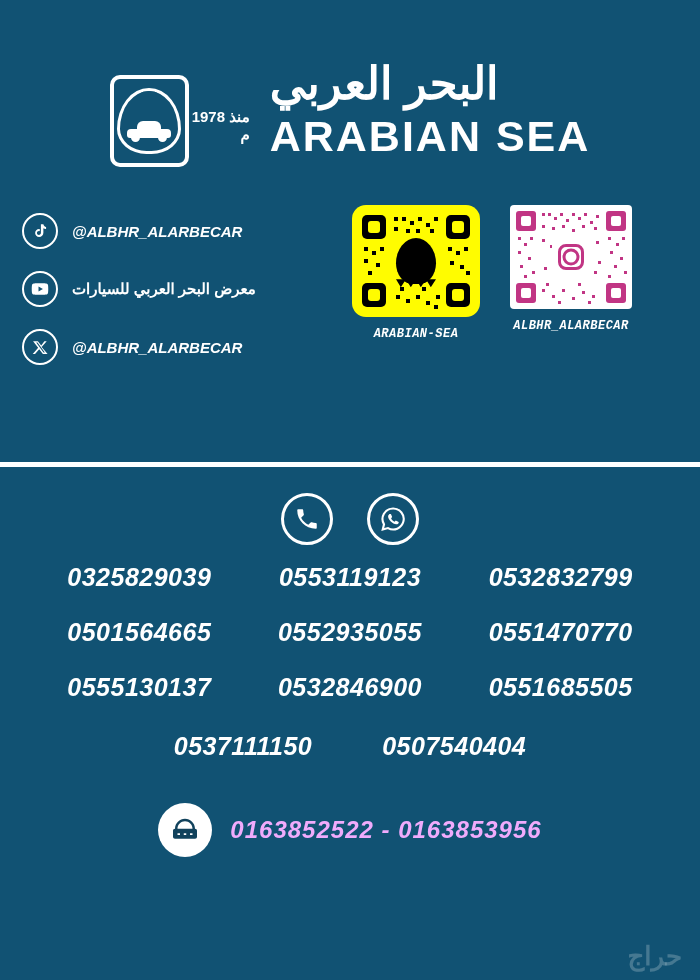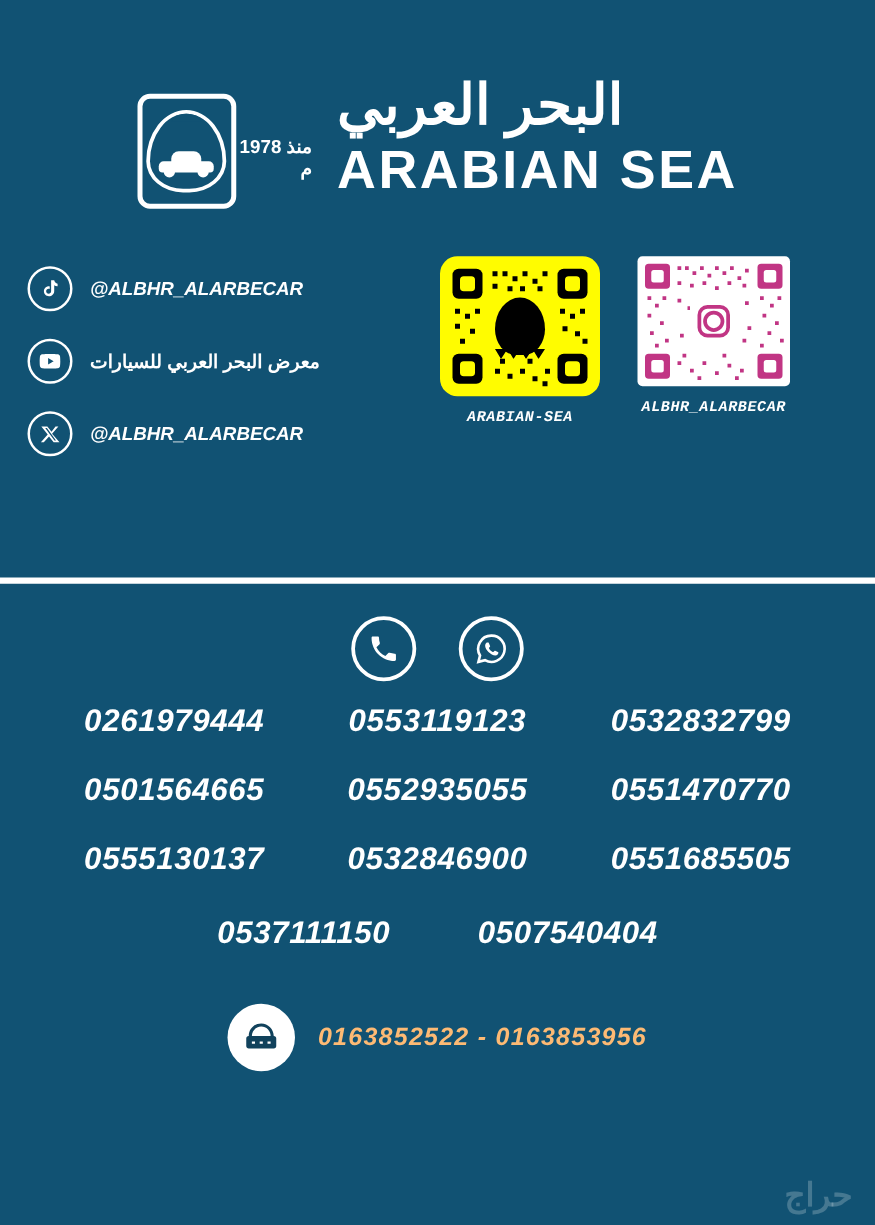--- a/index.html
+++ b/index.html
@@ -300,22 +300,22 @@
     width: 54px; height: 54px;
     background: #ffffff;
     border-radius: 50%;
     display: flex;
     align-items: center;
     justify-content: center;
     color: #11425c;
     font-size: 28px;
   }
   .landline-text {
-    color: #fdba74;
-    font-size: 20px;
+    color: #f0abfc;
+    font-size: 24px;
     font-weight: bold;
     font-style: italic;
     letter-spacing: 1px;
   }
   .watermark {
     position: absolute;
     right: 18px; bottom: 8px;
     color: rgba(255,255,255,0.22);
     font-size: 26px;
     font-weight: bold;
@@ -518,21 +518,21 @@
       </div>
       <div class="circle-icon">
         <svg width="28" height="28" viewBox="0 0 24 24" fill="none" stroke="#ffffff" stroke-width="1.8">
           <path d="M12 3a9 9 0 00-7.7 13.6L3.2 21l4.5-1.2A9 9 0 1012 3z"></path>
           <path d="M8.6 8.1c.2-.4.4-.4.7-.4h.5c.2 0 .4 0 .6.5l.8 1.9c.1.2 0 .4-.1.5l-.5.6c-.1.2-.2.3-.1.6.4.8 1.4 1.9 2.5 2.4.3.1.4.1.6-.1l.6-.6c.2-.2.3-.2.5-.1l1.8.9c.3.2.4.3.4.5 0 .3-.1.8-.5 1.2-.4.4-1 .6-1.6.6-1.5 0-3.4-1.1-4.7-2.4-1.3-1.3-2.3-2.9-2.3-4.3 0-.8.3-1.4.8-1.8z" fill="#ffffff" stroke="none"></path>
         </svg>
       </div>
     </div>
 
     <div class="phone-grid">
-      <div class="num col-left">0261979444</div>
+      <div class="num col-left">0325829039</div>
       <div class="num col-mid">0553119123</div>
       <div class="num col-right">0532832799</div>
 
       <div class="num col-left">0501564665</div>
       <div class="num col-mid">0552935055</div>
       <div class="num col-right">0551470770</div>
 
       <div class="num col-left">0555130137</div>
       <div class="num col-mid">0532846900</div>
       <div class="num col-right">0551685505</div>

